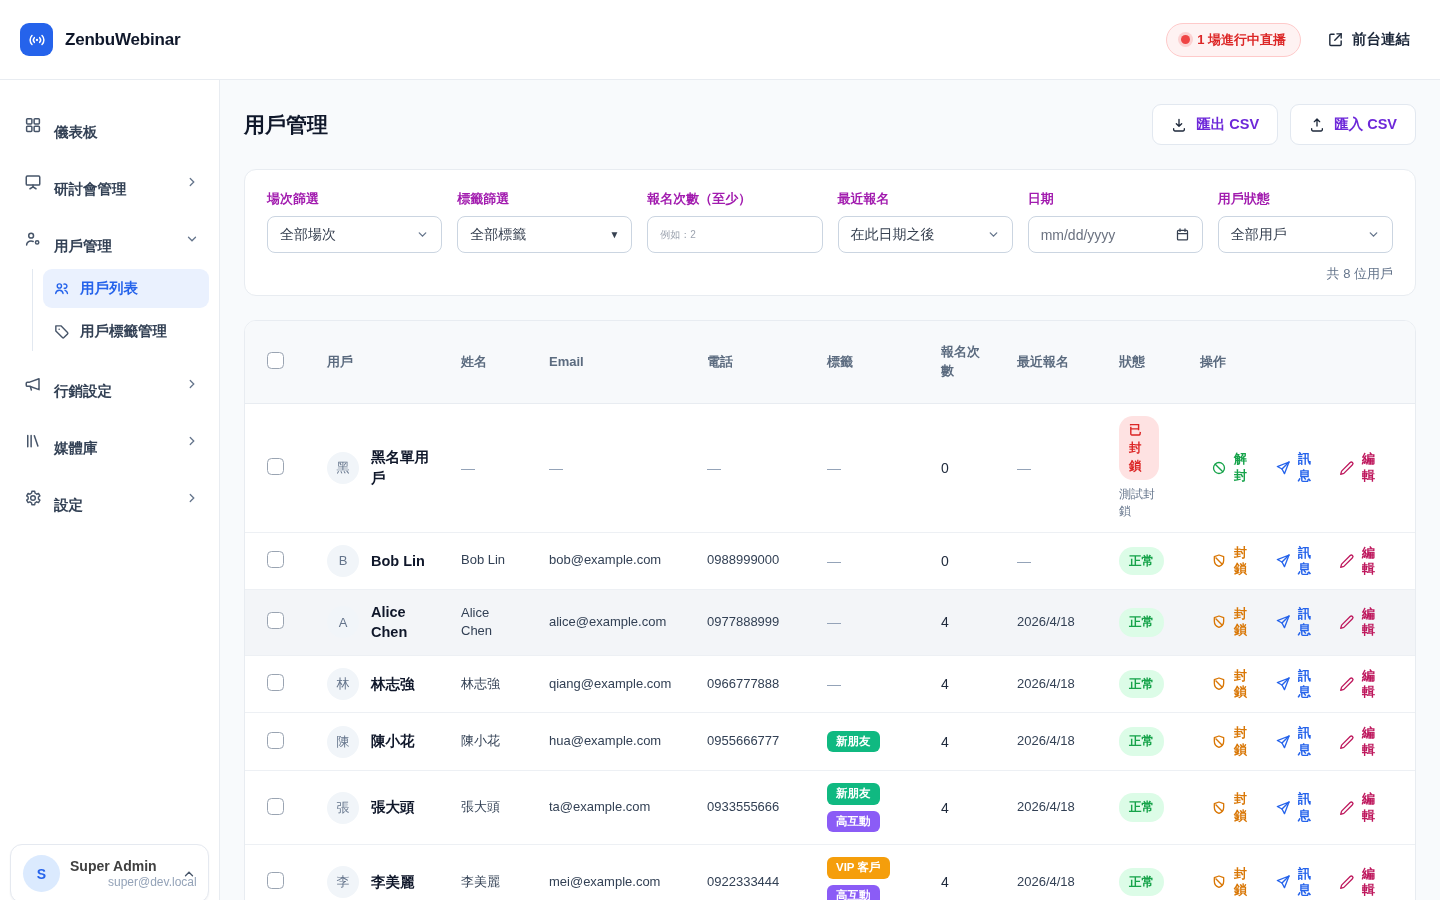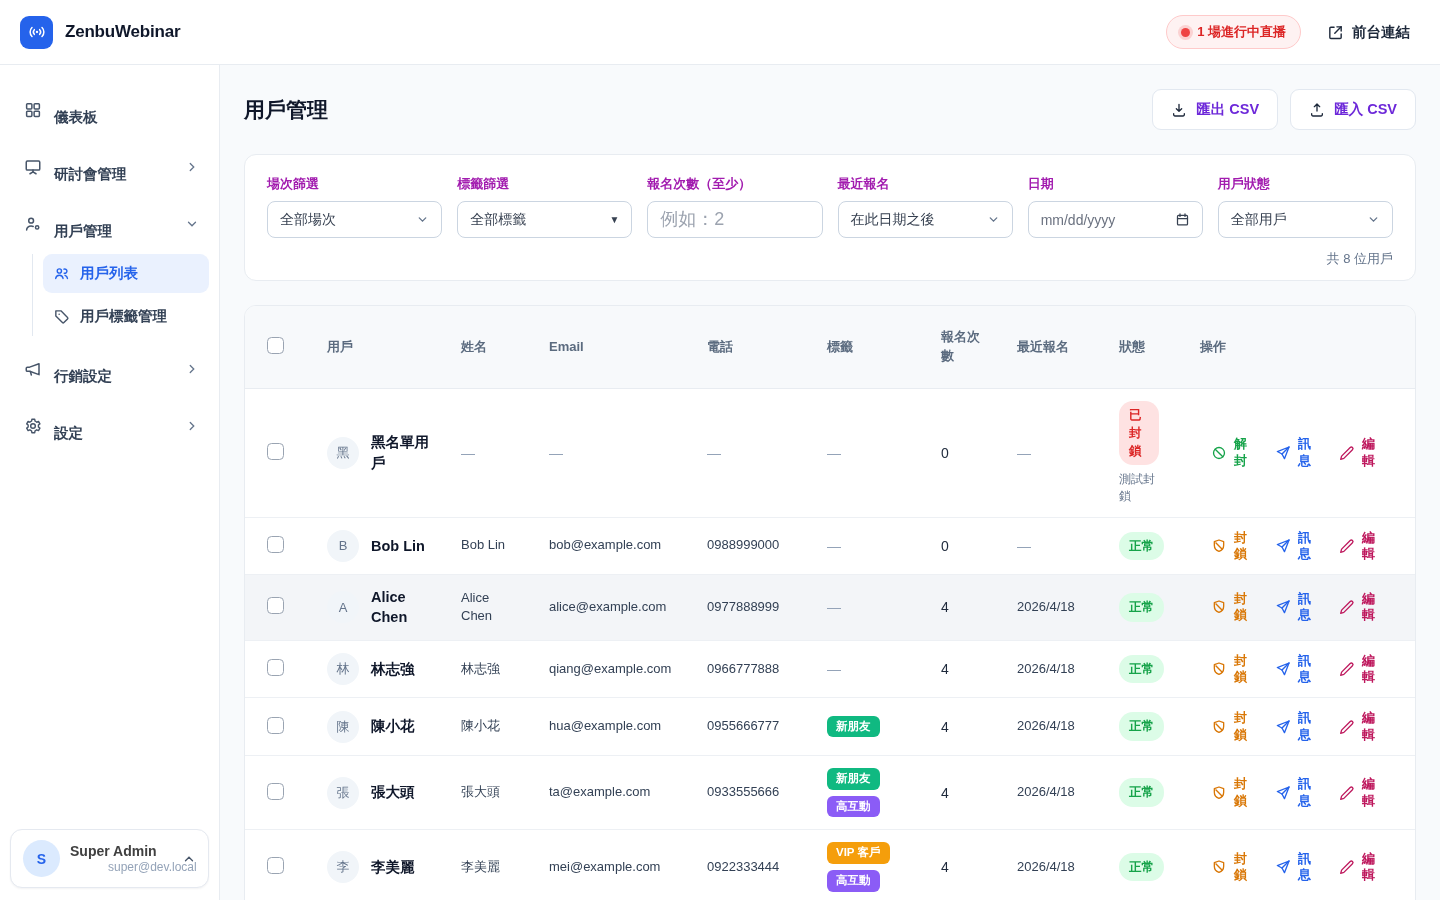--- a/index.html
+++ b/index.html
@@ -5,21 +5,21 @@
   * { margin:0; padding:0; box-sizing:border-box; }
   html,body { width:1440px; height:900px; overflow:hidden; }
   body {
     font-family:"Liberation Sans","DejaVu Sans",sans-serif;
     background:#f8fafc; color:#0f172a; font-size:14px;
   }
   svg { display:block; }
 
   
   .topbar {
-    height:65px; background:#fff; border-bottom:1px solid #e8ecf1;
+    height:80px; background:#fff; border-bottom:1px solid #e8ecf1;
     display:flex; align-items:center; justify-content:space-between;
     padding:0 30px 0 20px;
   }
   .brand { display:flex; align-items:center; gap:12px; }
   .brand-logo {
     width:33px; height:33px; border-radius:9px; background:#2563eb;
     display:flex; align-items:center; justify-content:center;
   }
   .brand-name { font-size:17px; font-weight:bold; color:#0f172a; letter-spacing:-0.2px; }
   .topbar-right { display:flex; align-items:center; gap:26px; }
@@ -92,21 +92,21 @@
   .fgroup { display:flex; flex-direction:column; }
   .flabel { font-size:13px; font-weight:bold; color:#a21caf; margin-bottom:8px; }
   .fcontrol {
     height:37px; border:1px solid #cbd5e1; border-radius:8px; background:#fff;
     display:flex; align-items:center; justify-content:space-between;
     padding:0 12px; font-size:14px; color:#1f2937; cursor:pointer;
   }
   .fcontrol .chev { color:#64748b; }
   .fcontrol.is-input { cursor:text; }
   .fcontrol input {
-    border:none; outline:none; width:100%; font-size:18px; font-family:inherit;
+    border:none; outline:none; width:100%; font-size:10px; font-family:inherit;
     color:#1f2937; background:transparent;
   }
   .fcontrol input::placeholder { color:#9ca3af; }
   .ph { color:#374151; }
   .ph.gray { color:#6b7280; }
   .tri { font-size:10px; color:#374151; }
   .total-line { text-align:right; font-size:13px; color:#64748b; margin-top:12px; }
 
   
   .table-card {
@@ -275,20 +275,33 @@
         </span>
         <span class="nlabel">行銷設定</span>
         <span class="chev">
           <svg width="14" height="14" viewBox="0 0 24 24" fill="none" stroke="currentColor" stroke-width="2.2" stroke-linecap="round">
               <path d="M9 6l6 6-6 6"></path>
             </svg>
         </span>
       </div>
       <div class="nav-item">
         <span class="nico">
+          <svg width="18" height="18" viewBox="0 0 24 24" fill="none" stroke="currentColor" stroke-width="2" stroke-linecap="round">
+            <path d="M5 4.5v15M9.5 4.5v15M13.8 5l4.7 13.7"></path>
+          </svg>
+        </span>
+        <span class="nlabel">媒體庫</span>
+        <span class="chev">
+          <svg width="14" height="14" viewBox="0 0 24 24" fill="none" stroke="currentColor" stroke-width="2.2" stroke-linecap="round">
+              <path d="M9 6l6 6-6 6"></path>
+            </svg>
+        </span>
+      </div>
+      <div class="nav-item">
+        <span class="nico">
           <svg width="18" height="18" viewBox="0 0 24 24" fill="none" stroke="currentColor" stroke-width="1.9" stroke-linejoin="round">
             <circle cx="12" cy="12" r="3.1"></circle>
             <path d="M19.2 13.3a7.3 7.3 0 0 0 0-2.6l2-1.5-1.9-3.3-2.3 1a7.3 7.3 0 0 0-2.3-1.3L14.3 3h-3.8l-.4 2.6a7.3 7.3 0 0 0-2.3 1.3l-2.3-1L3.6 9.2l2 1.5a7.3 7.3 0 0 0 0 2.6l-2 1.5 1.9 3.3 2.3-1a7.3 7.3 0 0 0 2.3 1.3l.4 2.6h3.8l.4-2.6a7.3 7.3 0 0 0 2.3-1.3l2.3 1 1.9-3.3z"></path>
           </svg>
         </span>
         <span class="nlabel">設定</span>
         <span class="chev">
           <svg width="14" height="14" viewBox="0 0 24 24" fill="none" stroke="currentColor" stroke-width="2.2" stroke-linecap="round">
               <path d="M9 6l6 6-6 6"></path>
             </svg>

